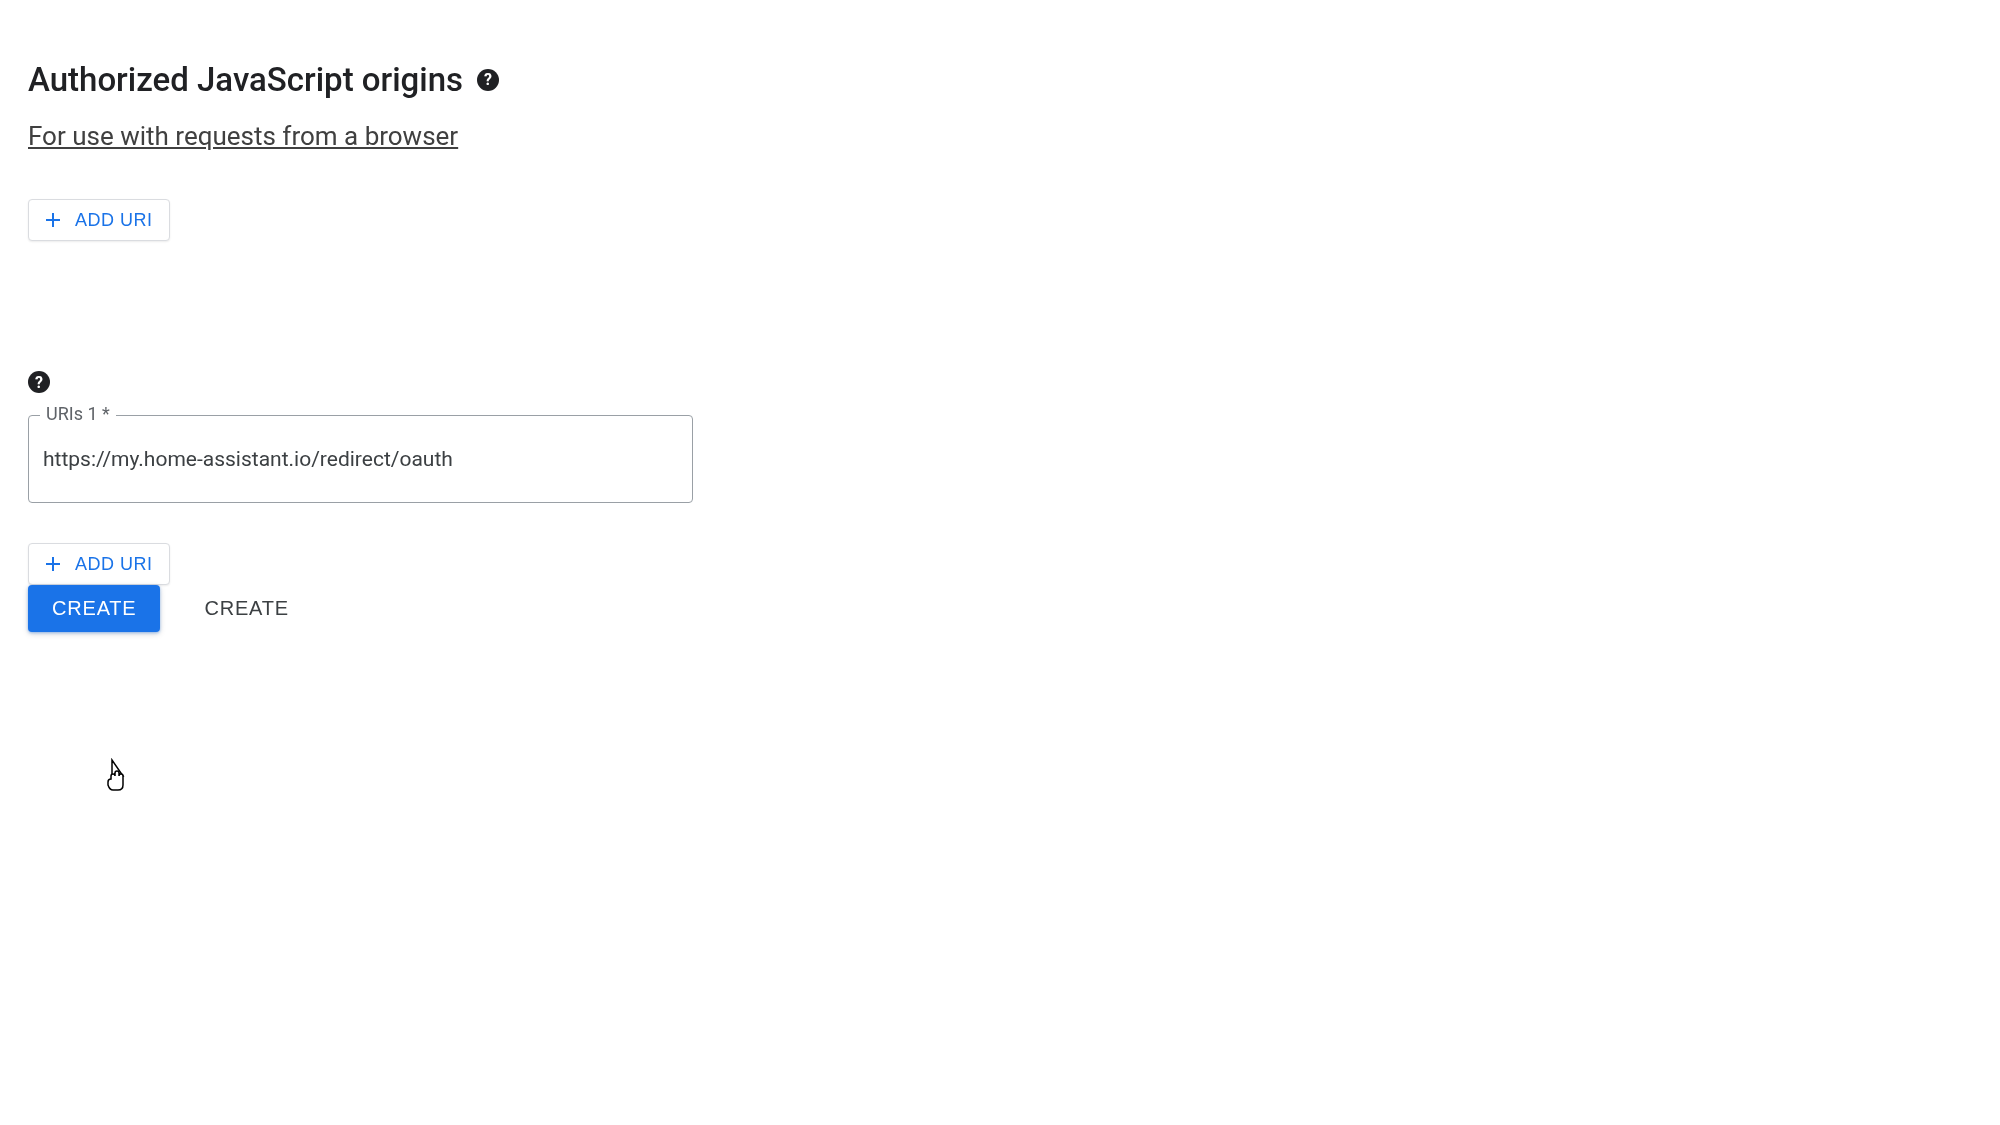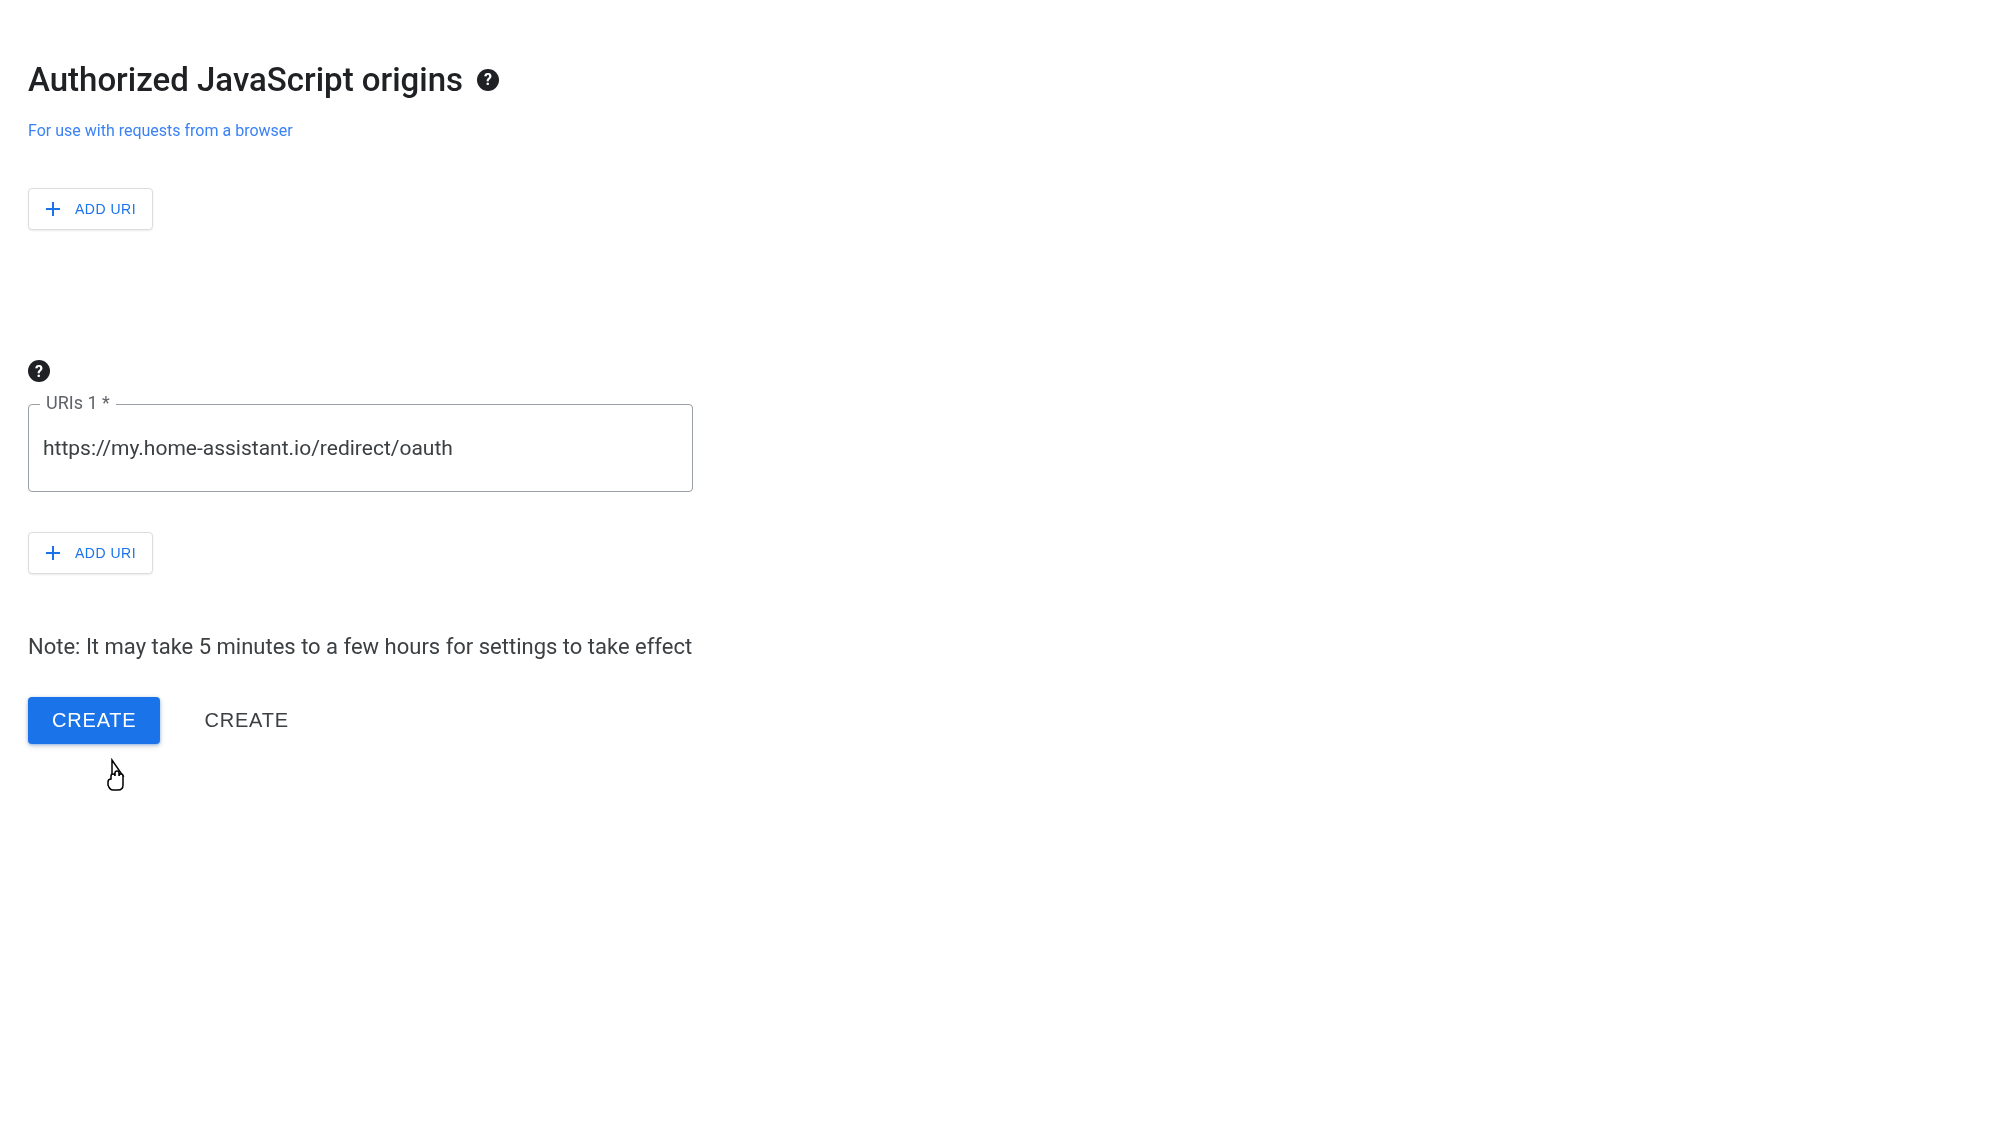--- a/index.html
+++ b/index.html
@@ -35,34 +35,35 @@
       border-radius: 50%;
       background: #202124;
       color: #ffffff;
       display: inline-flex;
       align-items: center;
       justify-content: center;
       font-size: 16px;
       font-weight: 700;
     }
     .section-subtitle {
-      font-size: 16px;
-      color: #3b82f6;
+      font-size: 26px;
+      color: #404040;
       margin-bottom: 48px;
+      text-decoration: underline;
     }
     .add-uri-btn {
       display: inline-flex;
       align-items: center;
       gap: 10px;
       background: #ffffff;
       border: 1px solid #dadce0;
       border-radius: 4px;
       padding: 8px 16px 8px 12px;
       color: #1a73e8;
-      font-size: 14px;
+      font-size: 18px;
       font-weight: 500;
       letter-spacing: 0.5px;
       cursor: pointer;
       box-shadow: 0 1px 2px rgba(0,0,0,0.08);
     }
     .plus-icon {
       width: 24px;
       height: 24px;
       display: inline-flex;
       align-items: center;
@@ -173,21 +174,20 @@
 
   <button class="add-uri-btn">
     <span class="plus-icon">
       <svg viewBox="0 0 24 24" fill="#1a73e8">
           <path d="M19 13h-6v6h-2v-6H5v-2h6V5h2v6h6v2z"></path>
         </svg>
     </span>
     <span>ADD URI</span>
   </button>
 
-  <p class="note-text">Note: It may take 5 minutes to a few hours for settings to take effect</p>
 
   <div class="button-row">
     <button class="create-btn">CREATE</button>
     <button class="cancel-btn">CREATE</button>
   </div>
 </div>
 
 <div class="cursor-pointer">
   <svg viewBox="0 0 28 34" xmlns="http://www.w3.org/2000/svg">
     <path d="M10 2 L10 22 L13 19 L16 27 L19 26 L16 18 L21 18 Z" fill="#ffffff" stroke="#000000" stroke-width="1.5"></path>

